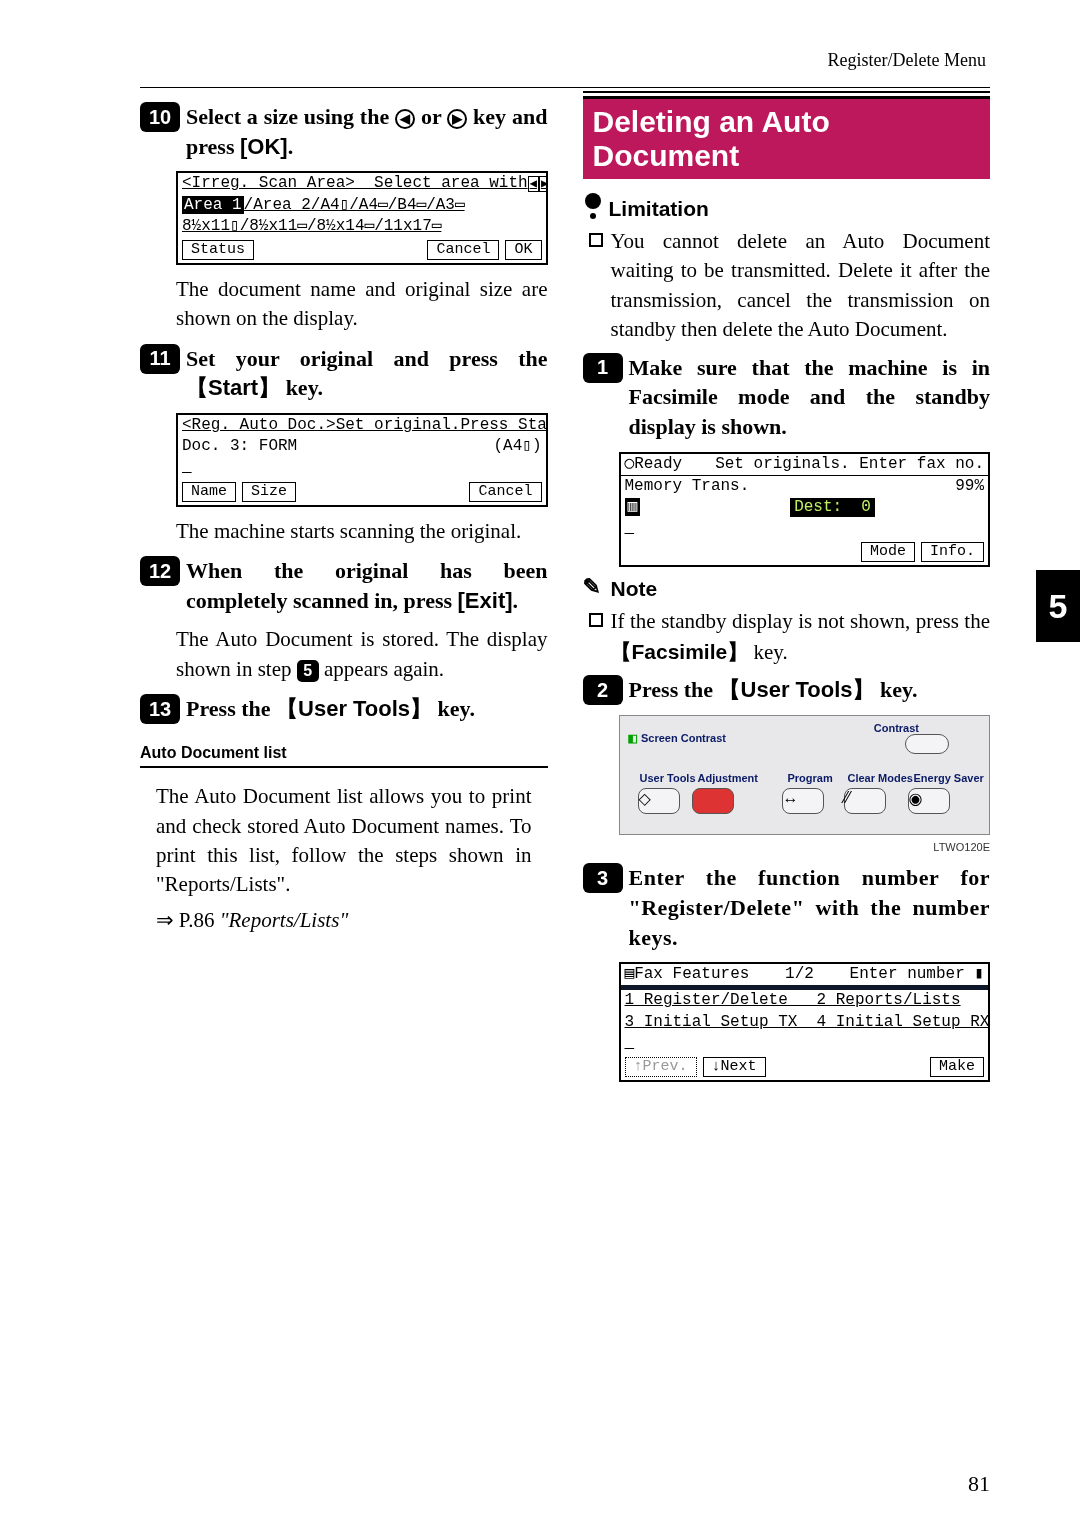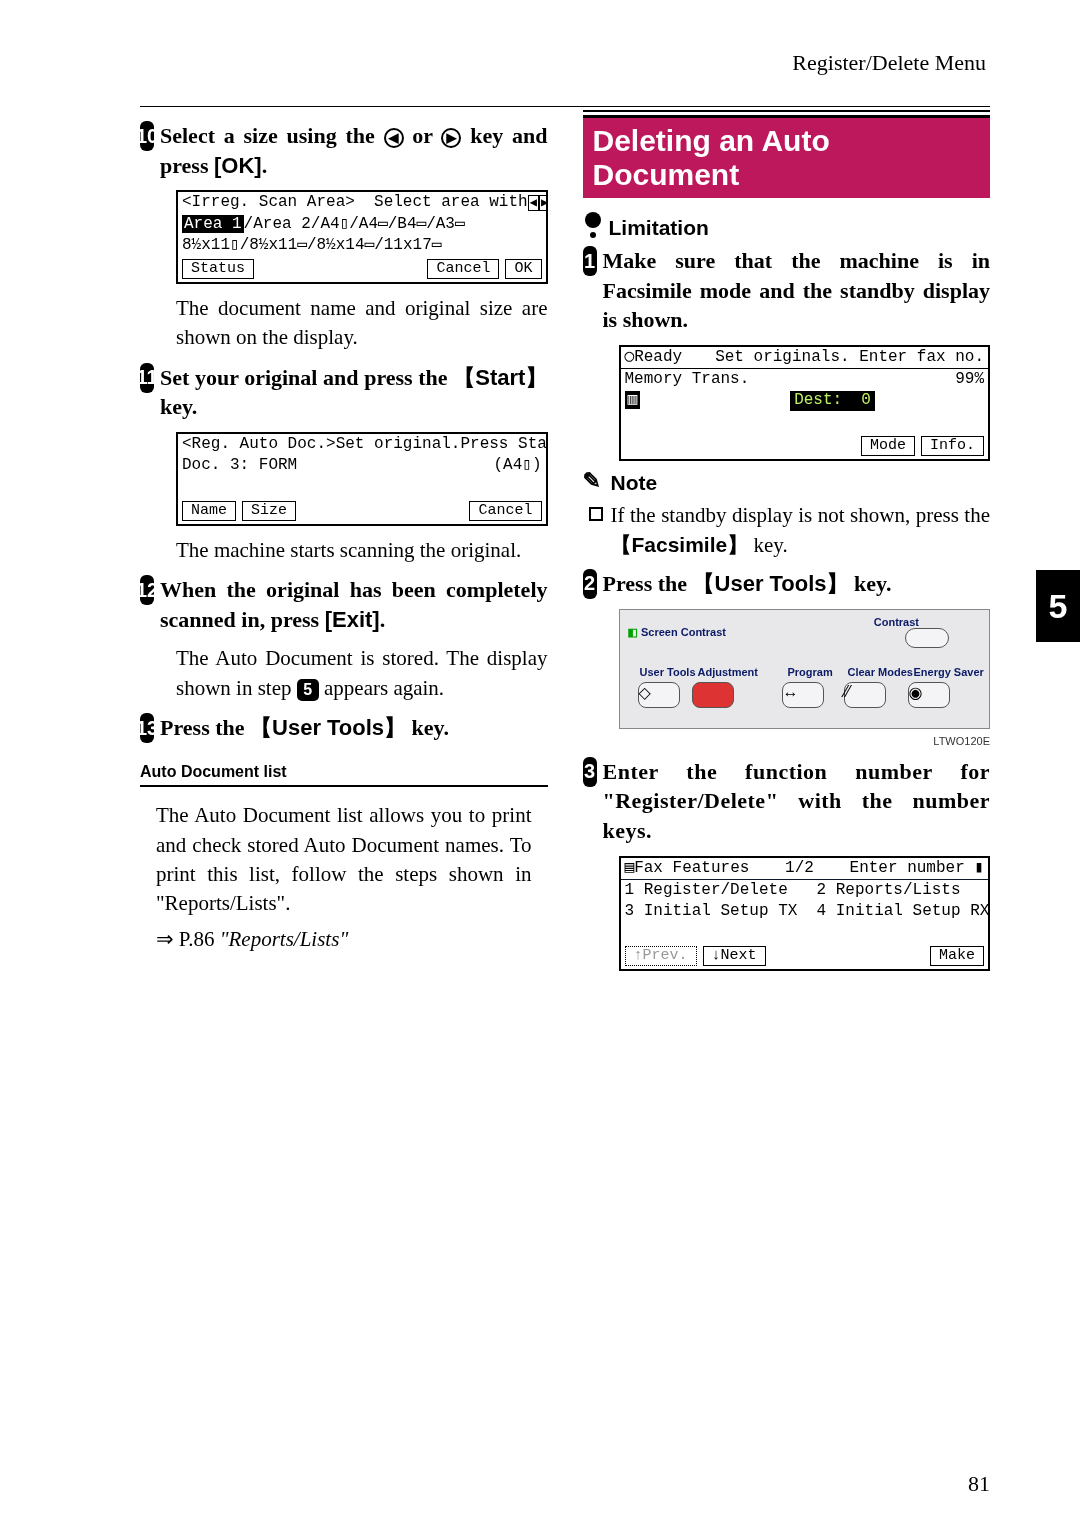--- a/index.html
+++ b/index.html
@@ -13,40 +13,40 @@
   }
   .page {
     padding: 50px 90px 40px 140px;
   }
   .header-line {
     border-top: 1px solid #000;
     margin-bottom: 8px;
   }
   .header-text {
     text-align: right;
-    font-size: 22px;
-    margin-bottom: 30px;
+    font-size: 18px;
+    margin-bottom: 16px;
     padding-right: 4px;
   }
   .columns {
     display: flex;
     gap: 35px;
   }
   .col { flex: 1; min-width: 0; }
   .step-line {
     display: flex;
     align-items: flex-start;
     margin-top: 6px;
     margin-bottom: 6px;
   }
   .step-num {
     display: inline-flex;
     align-items: center;
     justify-content: center;
-    width: 14px;
+    width: 40px;
     height: 30px;
     background: #000;
     color: #fff;
     font-weight: bold;
     font-family: Arial, sans-serif;
     font-size: 20px;
     border-radius: 6px;
     margin-right: 6px;
     flex-shrink: 0;
   }
@@ -75,21 +75,21 @@
   .bracket { font-family: Arial, sans-serif; font-weight: bold; }
   .lcd {
     border: 2px solid #000;
     margin: 10px 0 10px 36px;
     font-family: 'Courier New', monospace;
     font-size: 16px;
     line-height: 1.2;
     padding: 0;
     background: #fff;
   }
-  .lcd-row { padding: 1px 4px; white-space: pre; overflow: hidden; }
+  .lcd-row { padding: 1px 4px; white-space: pre; overflow: hidden; text-decoration: underline; }
   .lcd-buttons {
     display: flex;
     gap: 6px;
     padding: 3px 4px 3px 4px;
     justify-content: flex-start;
   }
   .lcd-btn {
     border: 1.5px solid #000;
     padding: 0 8px;
     font-size: 15px;
@@ -278,20 +278,24 @@
       </div>
     </div>
 
     <div class="col">
 
       <div class="section-title">Deleting an Auto Document</div>
 
       <div class="limit-head">
         <span class="icon-dot"></span>
         <span>Limitation</span>
+      </div>
+      <div class="bullet-box">
+        <span class="bullet-sq"></span>
+        <span>You cannot delete an Auto Document waiting to be transmitted. Delete it after the transmission, cancel the transmission on standby then delete the Auto Document.</span>
       </div>
 
       <div class="step-line">
         <span class="step-num">1</span>
         <span class="step-text">Make sure that the machine is in Facsimile mode and the standby display is shown.</span>
       </div>
 
       <div class="lcd">
         <div class="row-flex">
             <span>◯Ready</span>
@@ -349,21 +353,21 @@
         <span class="step-num">3</span>
         <span class="step-text" style="letter-spacing:0.5px">Enter the function number for "Register/Delete" with the number keys.</span>
       </div>
 
       <div class="lcd">
         <div class="row-flex">
           <span>▤Fax Features</span>
             <span>1/2</span>
             <span>Enter number ▮</span>
         </div>
-        <div class="lcd-row" style="border-top:1px solid #0f172a">1 Register/Delete   2 Reports/Lists</div>
+        <div class="lcd-row" style="border-top:5px solid #0f172a">1 Register/Delete   2 Reports/Lists</div>
         <div class="lcd-row">3 Initial Setup TX  4 Initial Setup RX</div>
         <div class="lcd-row">&nbsp;</div>
         <div class="lcd-buttons">
           <span class="lcd-btn dashed">↑Prev.</span>
           <span class="lcd-btn">↓Next</span>
           <span style="flex:1"></span>
           <span class="lcd-btn">Make</span>
         </div>
       </div>
 

